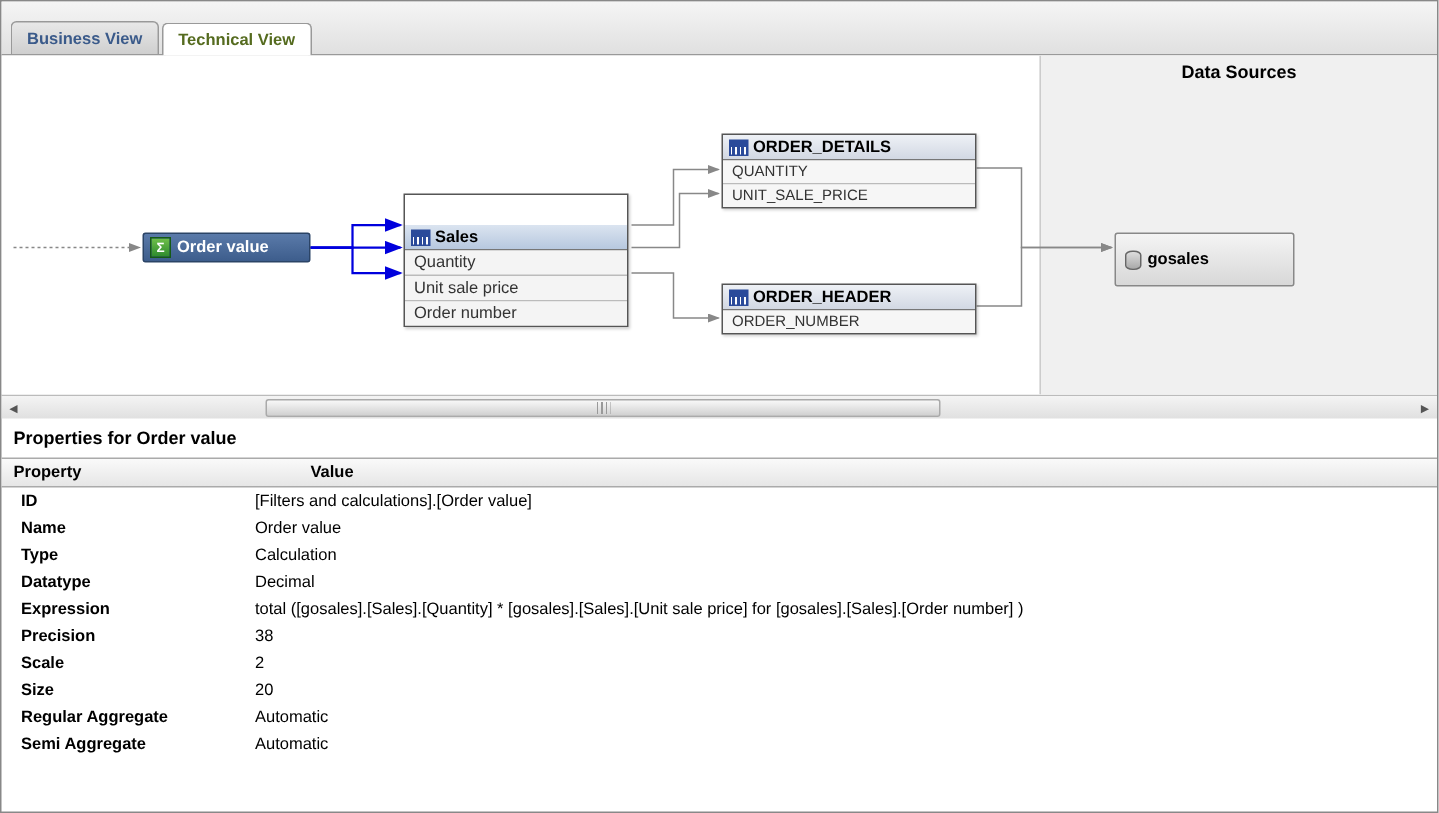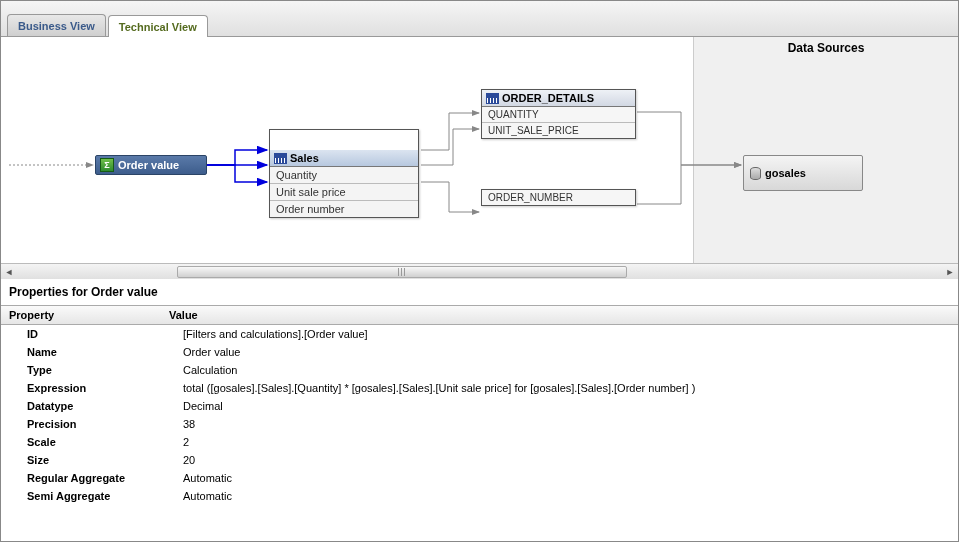--- a/index.html
+++ b/index.html
@@ -128,21 +128,21 @@
     position: relative;
   }
   .sales-icon::after {
     content: '';
     position: absolute;
     left: 1px; right: 1px; bottom: 1px; height: 5px;
     background: repeating-linear-gradient(to right, #fff 0 1px, #2a4a9a 1px 3px);
   }
 
   
-  .tbl-node { width: 155px; }
+  .tbl-node { width: 170px; }
   .tbl-node .node-title { background: linear-gradient(#eef1f6, #d2d8e3); }
   .tbl-node .node-row { background: #f6f6f6; font-size: 10px; }
 
   
   .db-node {
     position: absolute;
     height: 36px;
     width: 120px;
     display: flex;
     align-items: center;
@@ -194,23 +194,23 @@
   }
   .props-header {
     display: flex;
     border-top: 1px solid #aaa;
     border-bottom: 1px solid #aaa;
     background: linear-gradient(#fafafa, #e6e6e6);
     font-weight: bold;
     font-size: 11px;
   }
   .props-header .col-label { width: 160px; padding: 3px 8px; }
-  .props-header .col-value { padding: 3px 8px; }
+  .props-header .col-value { padding: 3px 8px; margin-left: 38px; }
   .props-body { padding: 0; }
-  .prop-row { display: flex; padding: 2px 18px; }
+  .prop-row { display: flex; padding: 2px 5px; }
   .prop-row .k { width: 160px; padding: 1px 8px; font-weight: bold; }
   .prop-row .v { padding: 1px 4px; }
 
 </style>
 </head>
 <body>
 
 <div class="tabs">
   <div class="tab inactive">Business View</div>
   <div class="tab active">Technical View</div>
@@ -266,20 +266,24 @@
   <div class="node tbl-node" style="left:480px; top:52px;">
     <div class="node-title">
       <span class="sales-icon"></span>
       <span>ORDER_DETAILS</span>
     </div>
     <div class="node-row">QUANTITY</div>
     <div class="node-row">UNIT_SALE_PRICE</div>
   </div>
 
   <div class="node tbl-node" style="left:480px; top:152px;">
+    <div class="node-title">
+      <span class="sales-icon"></span>
+      <span>ORDER_HEADER</span>
+    </div>
     <div class="node-row">ORDER_NUMBER</div>
   </div>
 
   <div class="db-node" style="left:742px; top:118px;">
     <span class="cyl"></span>
     <span>gosales</span>
   </div>
 
 </div>
 
@@ -305,28 +309,28 @@
     </div>
     <div class="prop-row">
       <div class="k">Name</div>
       <div class="v">Order value</div>
     </div>
     <div class="prop-row">
       <div class="k">Type</div>
       <div class="v">Calculation</div>
     </div>
     <div class="prop-row">
+      <div class="k">Datatype</div>
+      <div class="v">Decimal</div>
+    </div>
+    <div class="prop-row">
       <div class="k">Expression</div>
       <div class="v">total ([gosales].[Sales].[Quantity] * [gosales].[Sales].[Unit sale price] for [gosales].[Sales].[Order number] )</div>
     </div>
     <div class="prop-row">
-      <div class="k">Datatype</div>
-      <div class="v">Decimal</div>
-    </div>
-    <div class="prop-row">
       <div class="k">Precision</div>
       <div class="v">38</div>
     </div>
     <div class="prop-row">
       <div class="k">Scale</div>
       <div class="v">2</div>
     </div>
     <div class="prop-row">
       <div class="k">Size</div>
       <div class="v">20</div>

